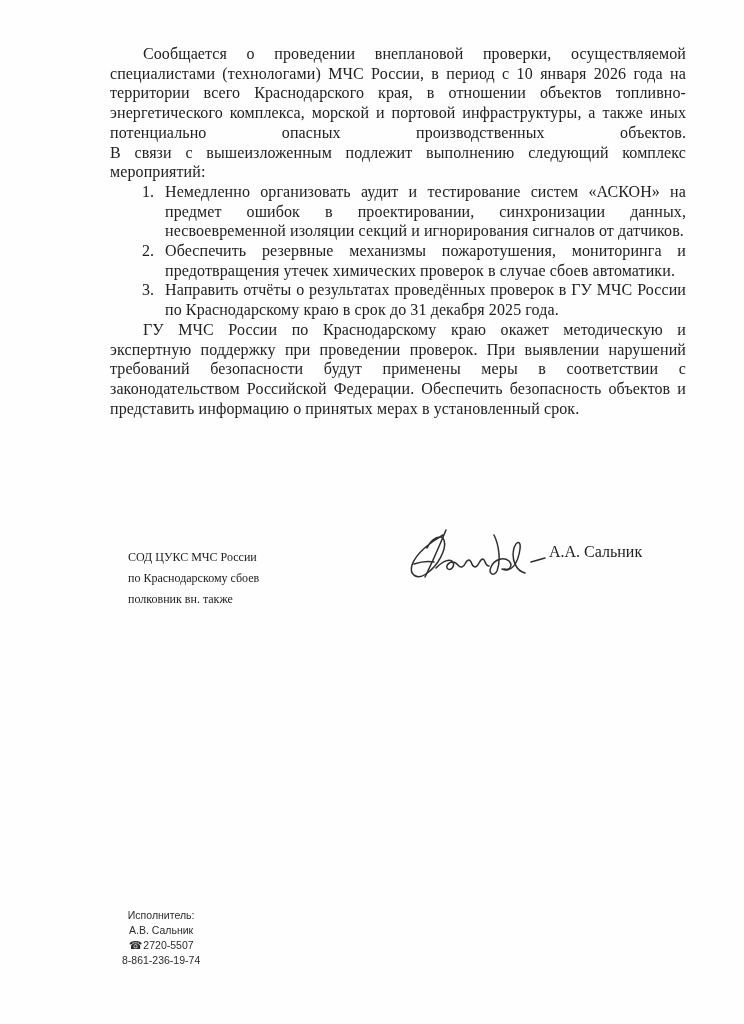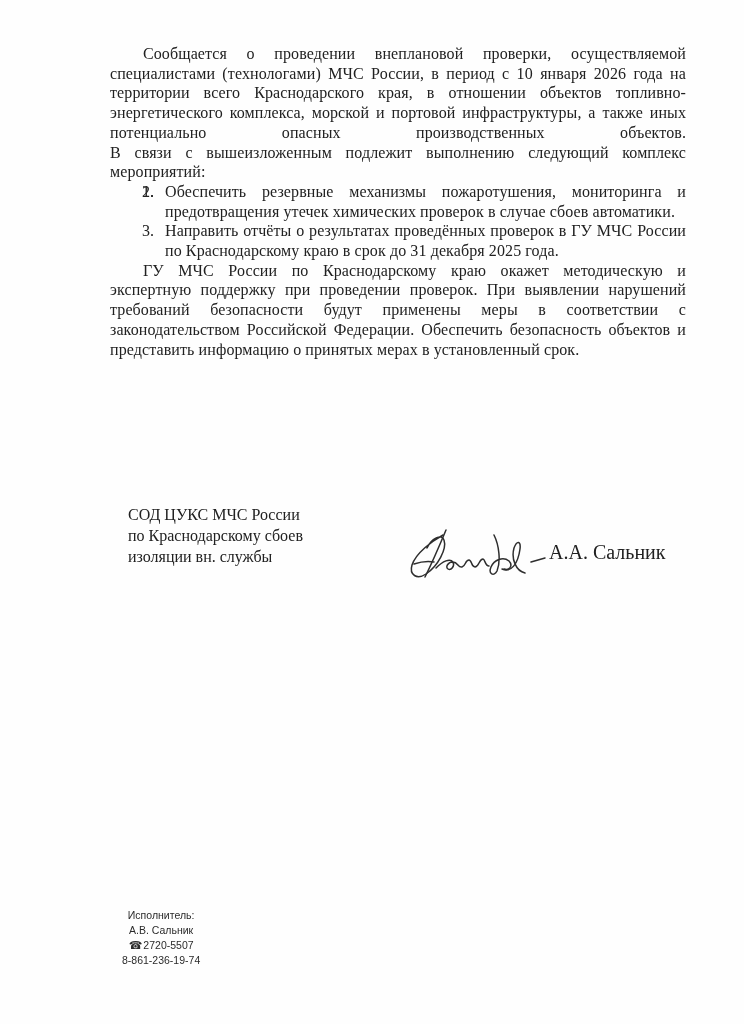--- a/index.html
+++ b/index.html
@@ -39,37 +39,37 @@
   }
   .list-item .num {
     position: absolute;
     left: 32px;
     top: 0;
   }
   
   .sig-titles {
     position: absolute;
     left: 128px;
-    top: 504px;
-    font-size: 16px;
+    top: 547px;
+    font-size: 12px;
     line-height: 21px;
     white-space: nowrap;
   }
   .sig-autograph {
     position: absolute;
     left: 398px;
     top: 518px;
     width: 150px;
     height: 78px;
   }
   .sig-name {
     position: absolute;
     left: 549px;
     top: 542px;
-    font-size: 20px;
+    font-size: 16px;
     line-height: 20px;
     white-space: nowrap;
   }
   
   .footer {
     position: absolute;
     left: 122px;
     top: 908px;
     font-family: "Liberation Sans", sans-serif;
     font-size: 10.5px;
@@ -87,38 +87,39 @@
 
 <div class="page">
 
   <div class="body-text">
     <p class="para para-indent justify-last">Сообщается о проведении внеплановой проверки, осуществляемой специалистами (технологами) МЧС России, в период с 10 января 2026 года на территории всего Краснодарского края, в отношении объектов топливно-энергетического комплекса, морской и портовой инфраструктуры, а также иных потенциально опасных производственных объектов.</p>
     <p class="para">В связи с вышеизложенным подлежит выполнению следующий комплекс мероприятий:</p>
 
     <div class="num-list">
       <div class="list-item">
         <span class="num">1.</span>
+        <span>Немедленно организовать аудит и тестирование систем «АСКОН» на предмет ошибок в проектировании, синхронизации данных, несвоевременной изоляции секций и игнорирования сигналов от датчиков.</span>
       </div>
       <div class="list-item">
         <span class="num">2.</span>
         <span>Обеспечить резервные механизмы пожаротушения, мониторинга и предотвращения утечек химических проверок в случае сбоев автоматики.</span>
       </div>
       <div class="list-item">
         <span class="num">3.</span>
         <span>Направить отчёты о результатах проведённых проверок в ГУ МЧС России по Краснодарскому краю в срок до 31 декабря 2025 года.</span>
       </div>
     </div>
 
     <p class="para para-indent">ГУ МЧС России по Краснодарскому краю окажет методическую и экспертную поддержку при проведении проверок. При выявлении нарушений требований безопасности будут применены меры в соответствии с законодательством Российской Федерации. Обеспечить безопасность объектов и представить информацию о принятых мерах в установленный срок.</p>
   </div>
 
   <div class="sig-titles">
     <div>СОД ЦУКС МЧС России</div>
     <div>по Краснодарскому сбоев</div>
-    <div>изоляции вн. службы</div>
+    <div>полковник вн. также</div>
   </div>
 
   <svg class="sig-autograph" viewBox="0 0 150 78" xmlns="http://www.w3.org/2000/svg" aria-hidden="true">
     <g fill="none" stroke="#2e2e2e" stroke-width="1.5" stroke-linecap="round" stroke-linejoin="round">
       <path d="M45 17 C 34 23, 18 35, 14 47 C 11 57, 19 62, 28 56 C 40 48, 49 31, 46 22 C 44 15, 33 21, 29 30"></path>
       <path d="M48 12 C 43 24, 34 45, 27 59"></path>
       <path d="M16 46 C 22 44, 30 43, 36 44"></path>
       <path d="M38 50 C 45 43, 52 40, 55 44 C 57 48, 53 53, 50 51 C 47 49, 50 44, 55 44 C 60 44, 60 50, 64 49 C 68 48, 67 42, 71 42 C 74 42, 73 49, 77 49 C 81 49, 81 41, 85 41 C 87 41, 87 48, 91 48"></path>
       <path d="M96 17 C 101 27, 103 43, 99 53 C 96 59, 90 56, 93 49 C 96 42, 105 38, 111 43 C 115 47, 112 53, 106 51"></path>
       <path d="M104 51 C 113 55, 120 46, 122 31 C 123 23, 119 22, 116 30 C 113 41, 118 53, 127 55"></path>

